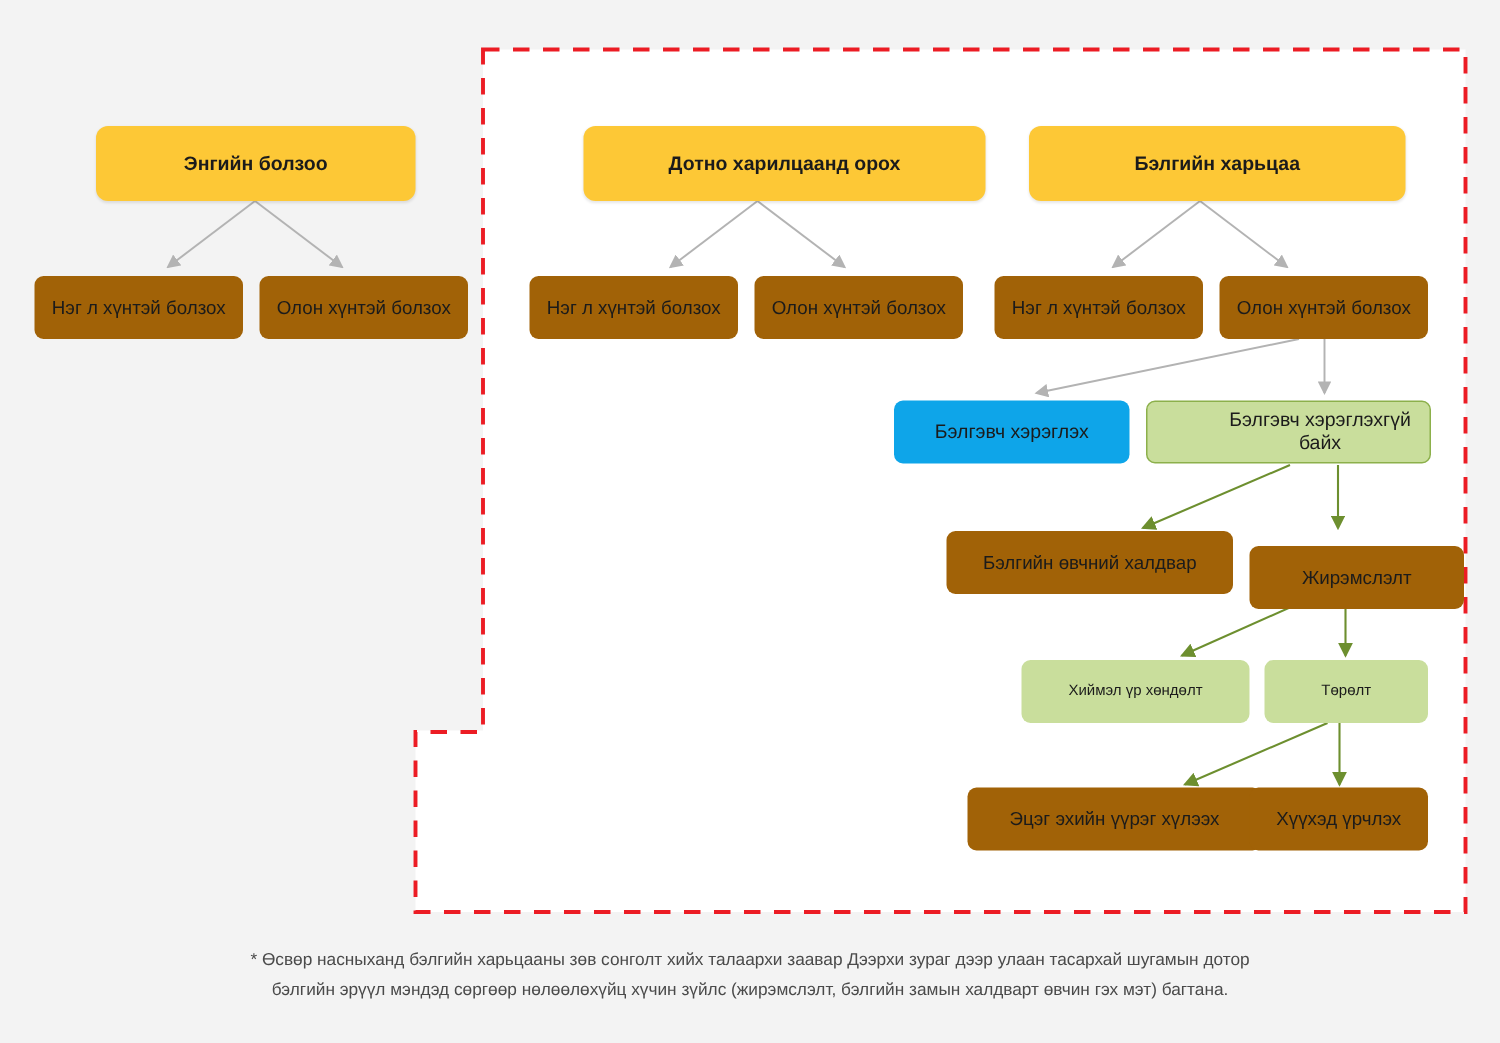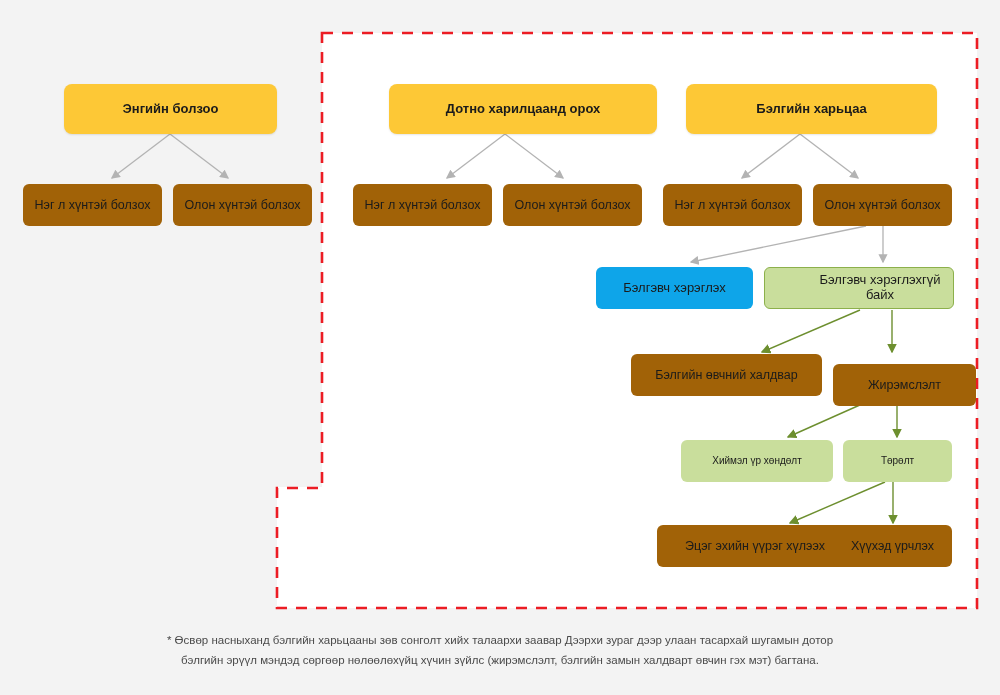--- a/index.html
+++ b/index.html
@@ -151,21 +151,21 @@
 
   <div class="node green-light" style="left:596px;top:267px;width:157px;height:42px;">Бэлгэвч хэрэглэх</div>
   <div class="node green-strong" style="left:764px;top:267px;width:190px;height:42px;padding-left:48px;">Бэлгэвч хэрэглэхгүй байх</div>
 
   <div class="node blue" style="left:631px;top:354px;width:191px;height:42px;">Бэлгийн өвчний халдвар</div>
   <div class="node blue" style="left:833px;top:364px;width:143px;height:42px;">Жирэмслэлт</div>
 
   <div class="node green-mid" style="left:681px;top:440px;width:152px;height:42px;">Хиймэл үр хөндөлт</div>
   <div class="node green-mid" style="left:843px;top:440px;width:109px;height:42px;text-align:right;">Төрөлт</div>
 
-  <div class="node blue" style="left:645px;top:525px;width:196px;height:42px;margin-left:12px;">Эцэг эхийн үүрэг хүлээх</div>
+  <div class="node blue" style="left:645px;top:525px;width:196px;height:42px;">Эцэг эхийн үүрэг хүлээх</div>
   <div class="node blue" style="left:833px;top:525px;width:119px;height:42px;">Хүүхэд үрчлэх</div>
 
   <div id="caption">
     <div>* Өсвөр насныханд бэлгийн харьцааны зөв сонголт хийх талаархи заавар Дээрхи зураг дээр улаан тасархай шугамын дотор</div>
     <div>бэлгийн эрүүл мэндэд сөргөөр нөлөөлөхүйц хүчин зүйлс (жирэмслэлт, бэлгийн замын халдварт өвчин гэх мэт) багтана.</div>
   </div>
 
 </div>
 
 </body></html>

